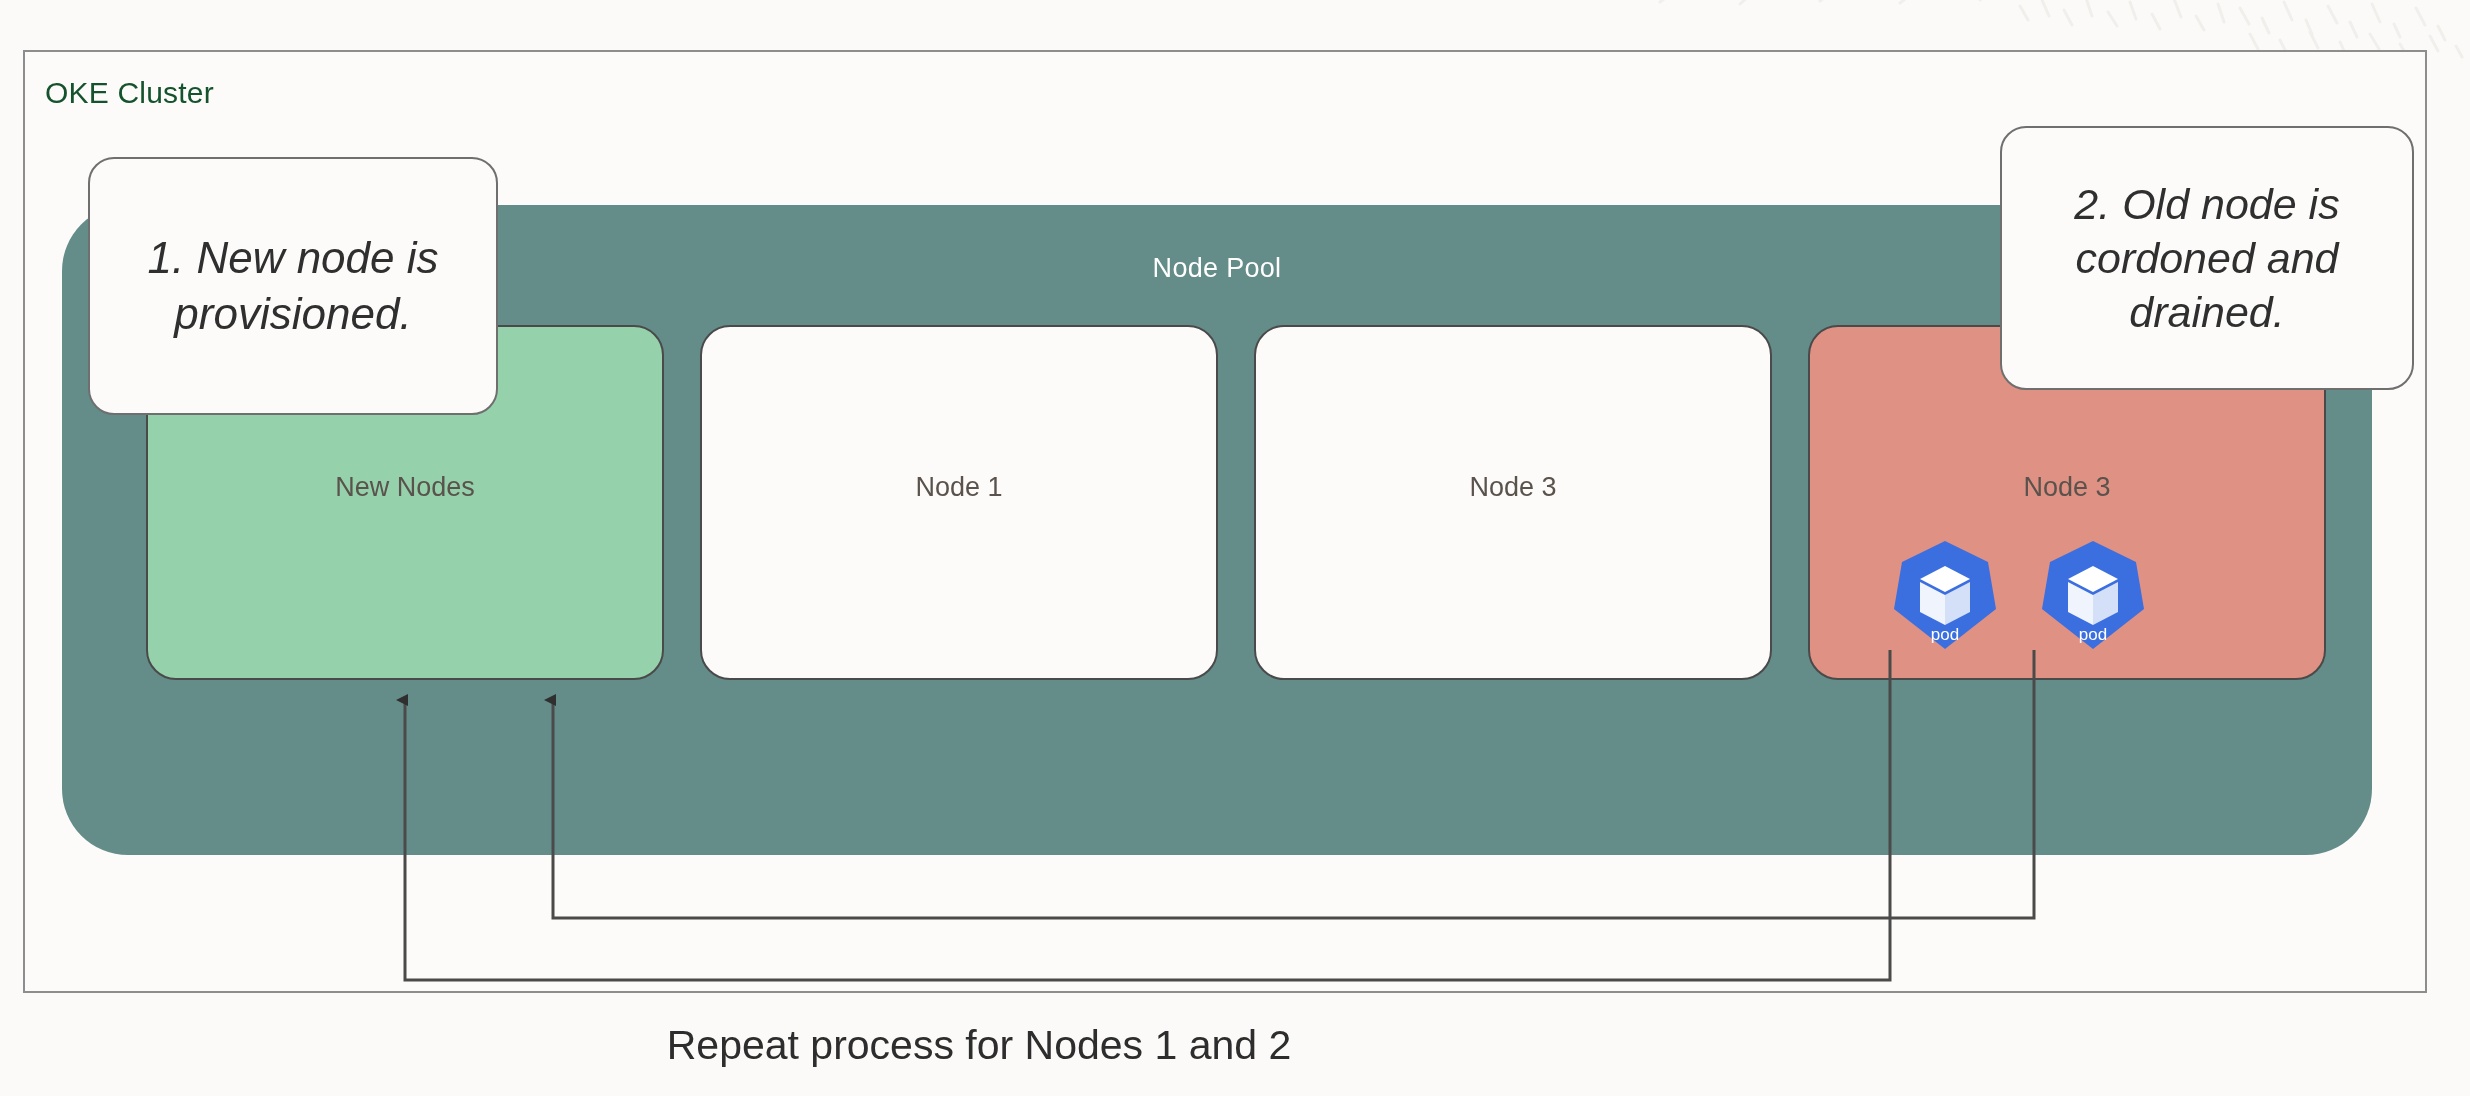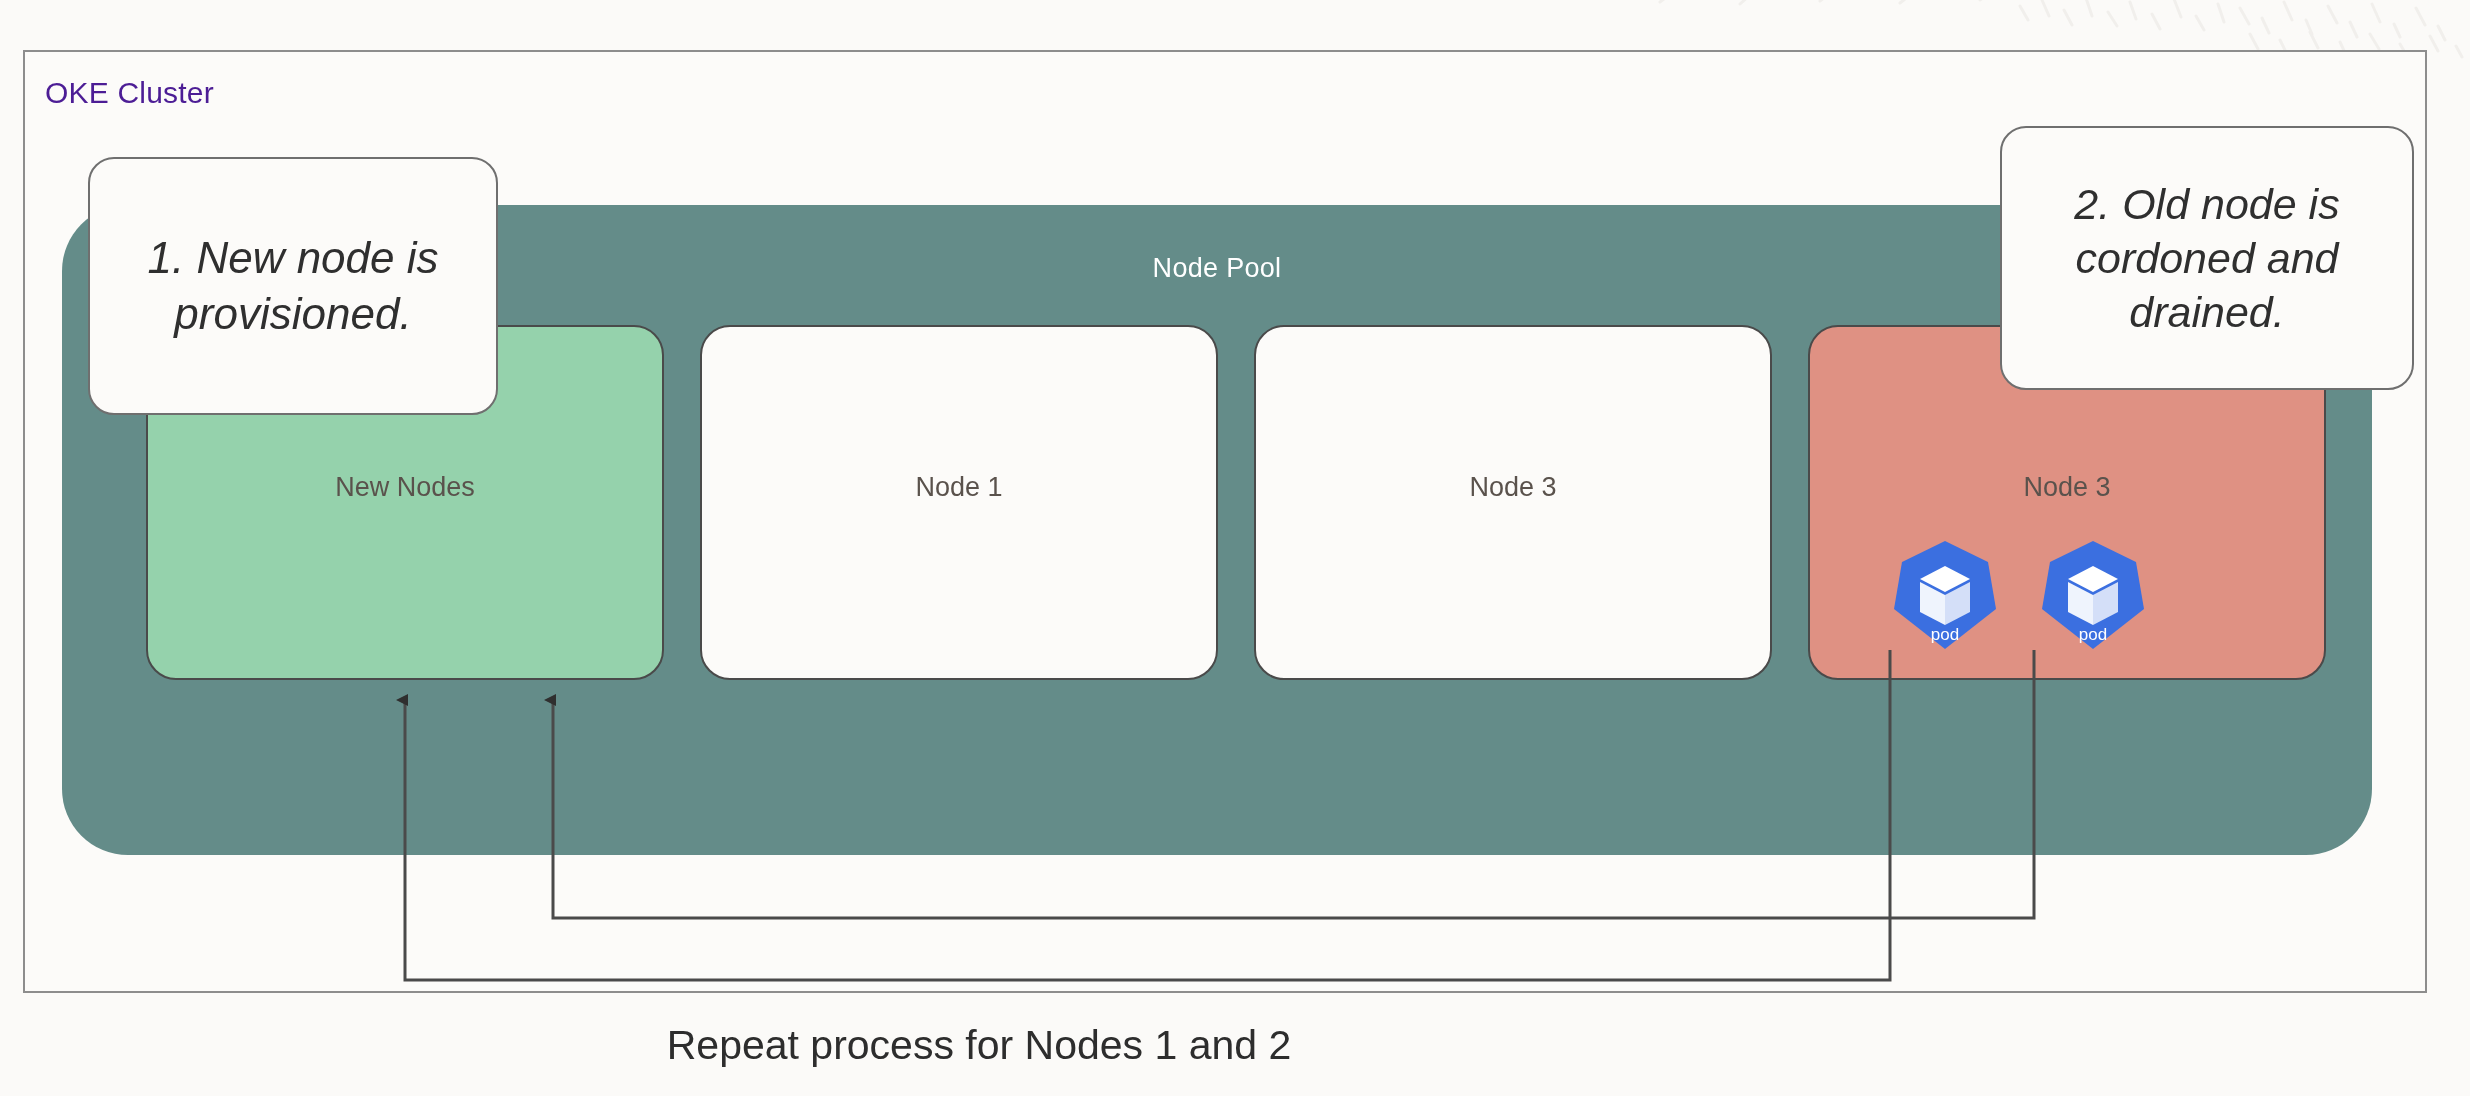--- a/index.html
+++ b/index.html
@@ -36,21 +36,21 @@
     height: 943px;
     border: 2px solid #8d8d8d;
     background: #fcfbf9;
     box-sizing: border-box;
   }
   .cluster-title {
     position: absolute;
     left: 45px;
     top: 76px;
     font-size: 30px;
-    color: #4c1d95;
+    color: #14532d;
     letter-spacing: 0.2px;
     white-space: nowrap;
   }
 
   
   .node-pool {
     position: absolute;
     left: 62px;
     top: 205px;
     width: 2310px;

